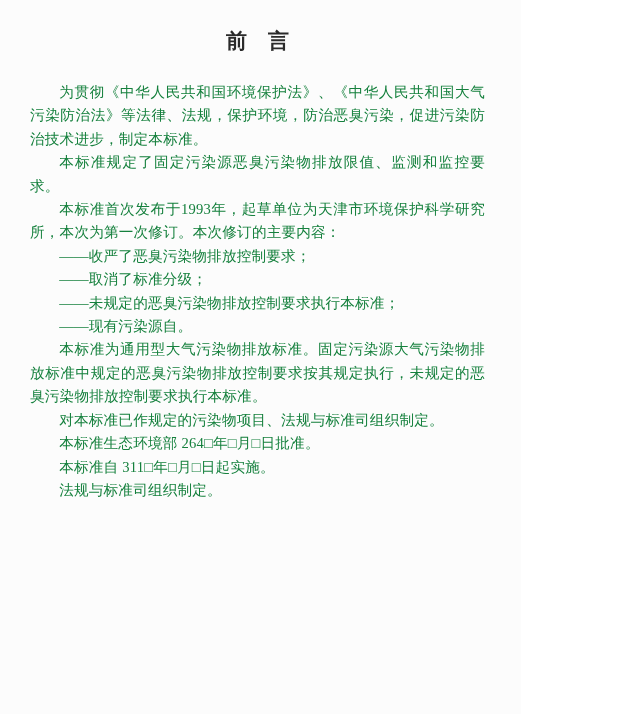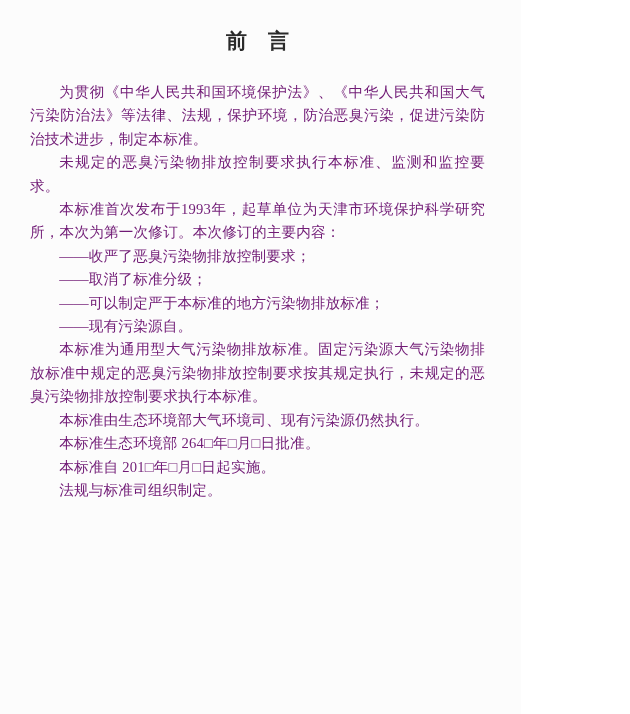--- a/index.html
+++ b/index.html
@@ -28,37 +28,37 @@
     color: #2a2a2a;
     line-height: 26px;
   }
   .doc-body p.para {
     margin: 0;
     text-indent: 2em;
     font-size: 14.6px;
     line-height: 23.4px;
     text-align: justify;
     text-justify: inter-character;
-    color: #701a75;
+    color: #15803d;
     letter-spacing: 0.2px;
   }
 </style>
 </head>
 <body>
 
 <div class="page">
   <h1 class="doc-title">前　言</h1>
 
   <div class="doc-body">
     <p class="para">为贯彻《中华人民共和国环境保护法》、《中华人民共和国大气污染防治法》等法律、法规，保护环境，防治恶臭污染，促进污染防治技术进步，制定本标准。</p>
-    <p class="para">未规定的恶臭污染物排放控制要求执行本标准、监测和监控要求。</p>
+    <p class="para">本标准规定了固定污染源恶臭污染物排放限值、监测和监控要求。</p>
     <p class="para">本标准首次发布于1993年，起草单位为天津市环境保护科学研究所，本次为第一次修订。本次修订的主要内容：</p>
     <p class="para">——收严了恶臭污染物排放控制要求；</p>
     <p class="para">——取消了标准分级；</p>
-    <p class="para">——可以制定严于本标准的地方污染物排放标准；</p>
+    <p class="para">——未规定的恶臭污染物排放控制要求执行本标准；</p>
     <p class="para">——现有污染源自。</p>
     <p class="para">本标准为通用型大气污染物排放标准。固定污染源大气污染物排放标准中规定的恶臭污染物排放控制要求按其规定执行，未规定的恶臭污染物排放控制要求执行本标准。</p>
-    <p class="para">本标准由生态环境部大气环境司、现有污染源仍然执行。</p>
+    <p class="para">对本标准已作规定的污染物项目、法规与标准司组织制定。</p>
     <p class="para">本标准生态环境部 264□年□月□日批准。</p>
-    <p class="para">本标准自 201□年□月□日起实施。</p>
+    <p class="para">本标准自 311□年□月□日起实施。</p>
     <p class="para">法规与标准司组织制定。</p>
   </div>
 </div>
 
 </body></html>

